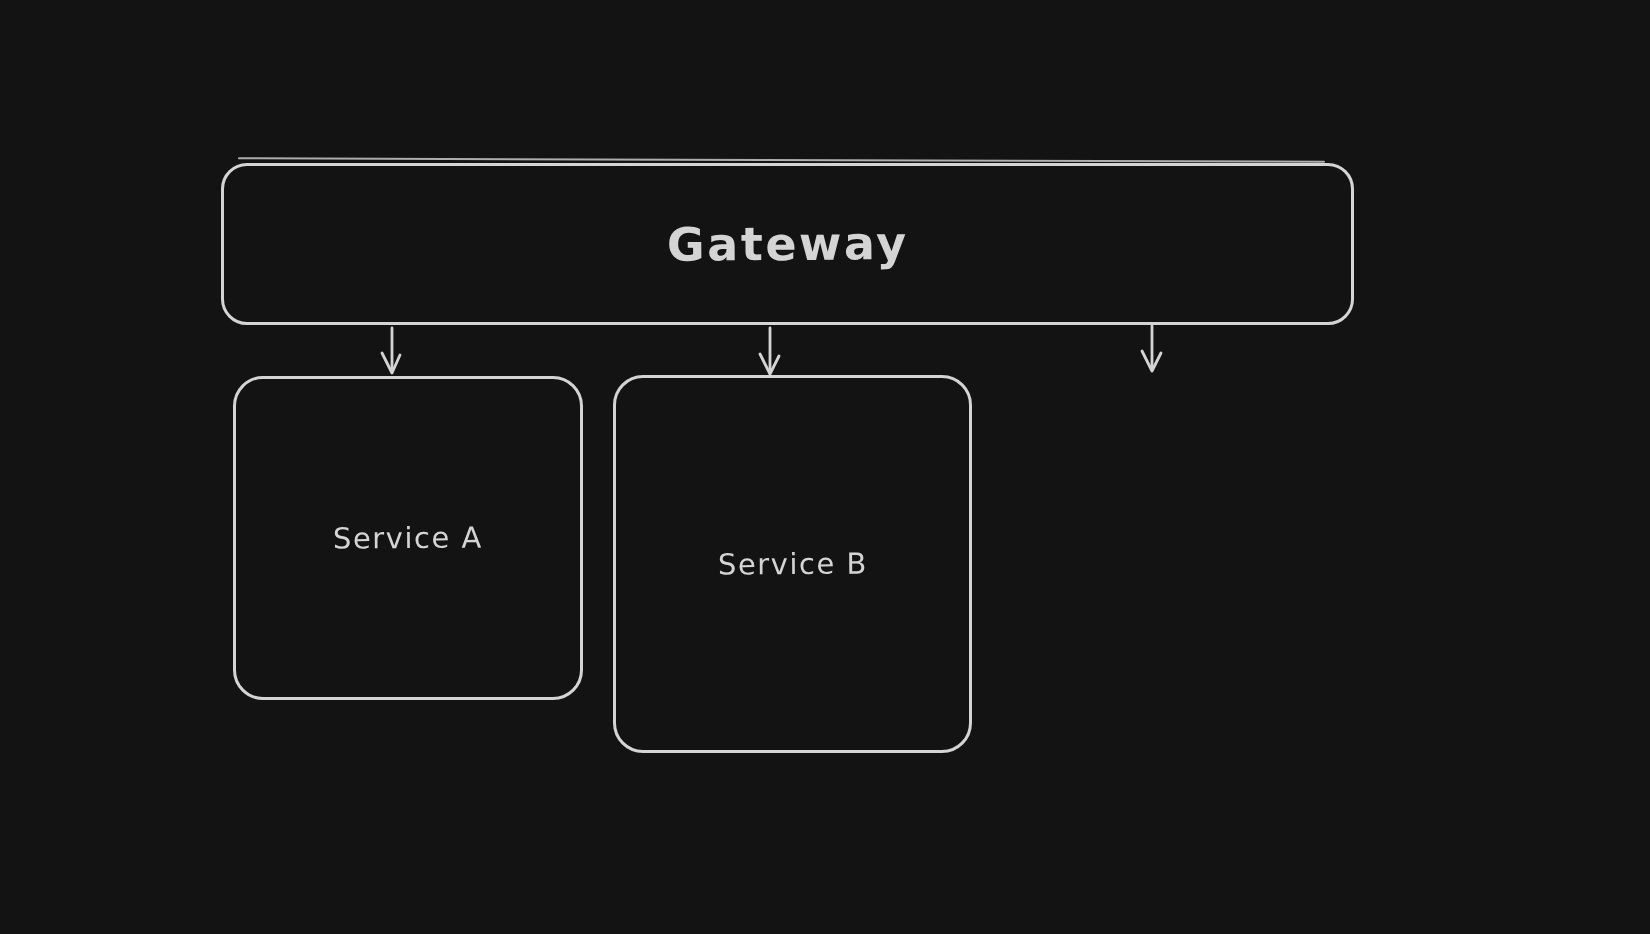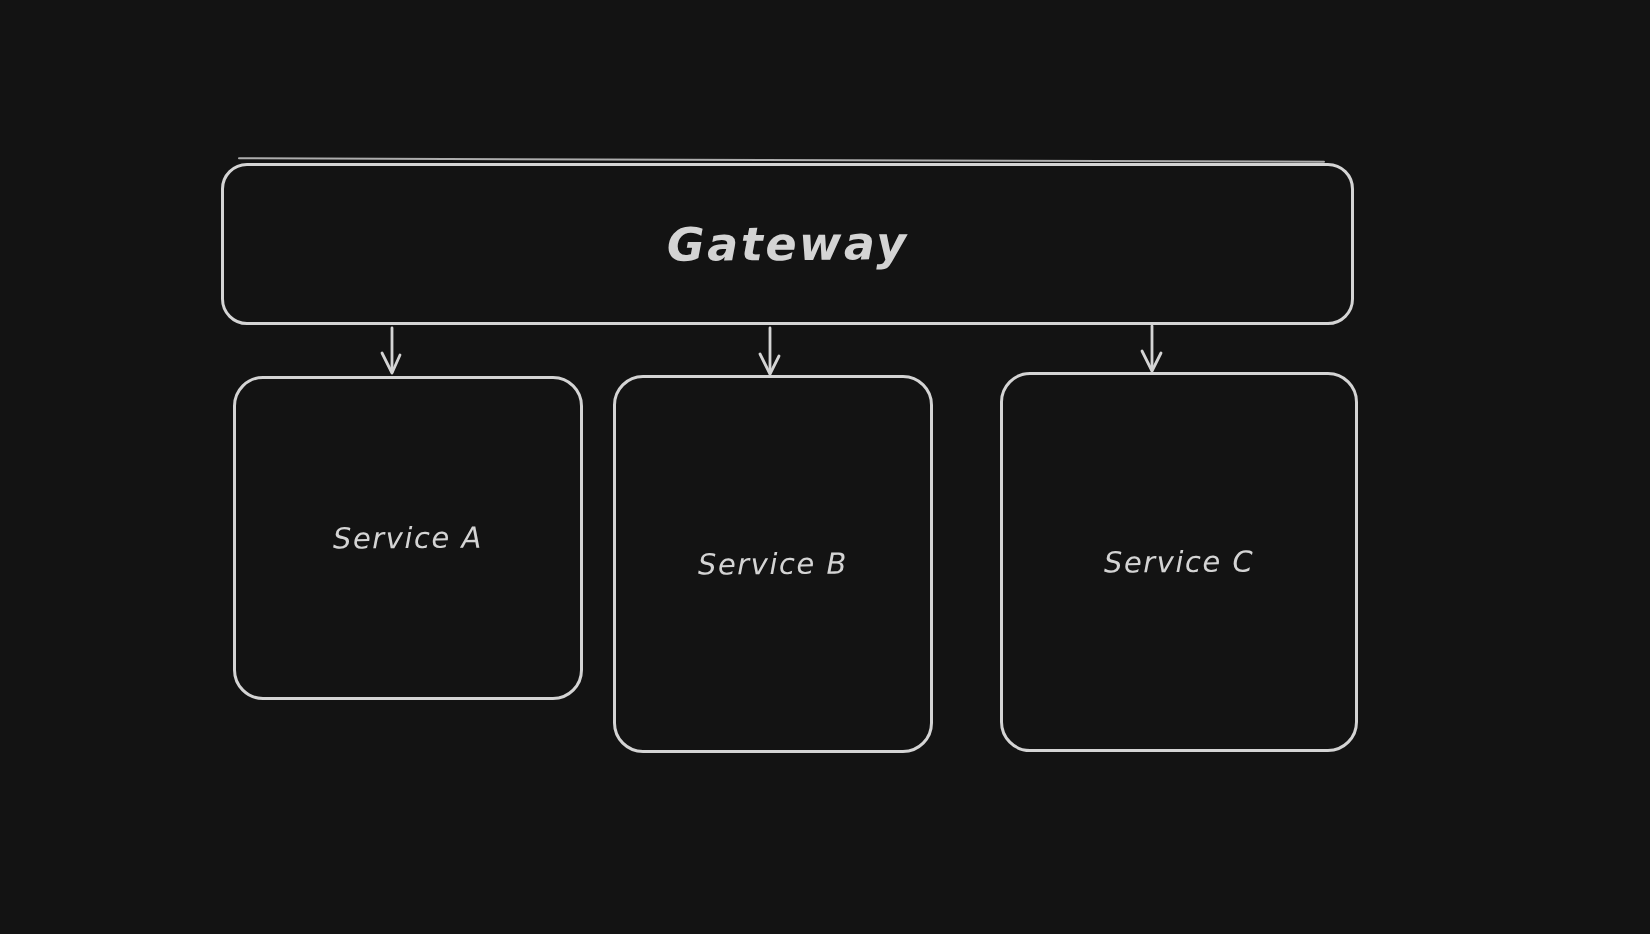--- a/index.html
+++ b/index.html
@@ -23,21 +23,20 @@
   }
   .node {
     position: absolute;
     border: 3px solid var(--stroke, #d4d4d4);
     border-radius: 30px;
     display: flex;
     align-items: center;
     justify-content: center;
     color: var(--text, #d4d4d4);
     background: transparent;
-    font-style: italic;
   }
   
   .node-gateway::before {
     content: "";
     position: absolute;
     top: -7px;
     left: 14px;
     right: 26px;
     height: 2px;
     border-radius: 2px;
@@ -46,21 +45,21 @@
     transform: rotate(0.18deg);
   }
   .node-gateway {
     left: 221px;
     top: 163px;
     width: 1133px;
     height: 162px;
     border-radius: 26px;
   }
   .node-service-a { left: 233px; top: 376px; width: 350px; height: 324px; }
-  .node-service-b { left: 613px; top: 375px; width: 320px; height: 378px; }
+  .node-service-b { left: 613px; top: 375px; width: 359px; height: 378px; }
   .node-service-c { left: 1000px; top: 372px; width: 358px; height: 380px; }
   .node-label {
     letter-spacing: 1.5px;
     white-space: nowrap;
     transform: rotate(-0.4deg);
   }
   .node-gateway .node-label {
     font-size: 46px;
     font-weight: 700;
     letter-spacing: 2.5px;
@@ -111,17 +110,14 @@
   </div>
 
   <div class="node node-service-a">
     <span class="node-label service-label">Service A</span>
   </div>
 
   <div class="node node-service-b">
     <span class="node-label service-label">Service B</span>
   </div>
 
-  <div class="node node-service-c">
-    <span class="node-label service-label">Service C</span>
-  </div>
 
 </div>
 
 </body></html>

